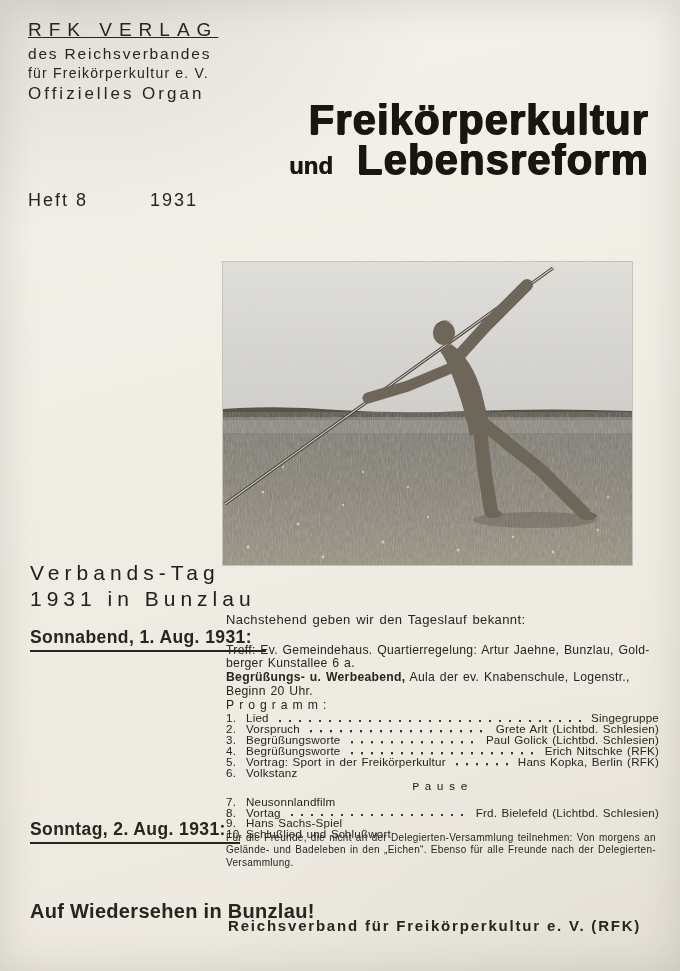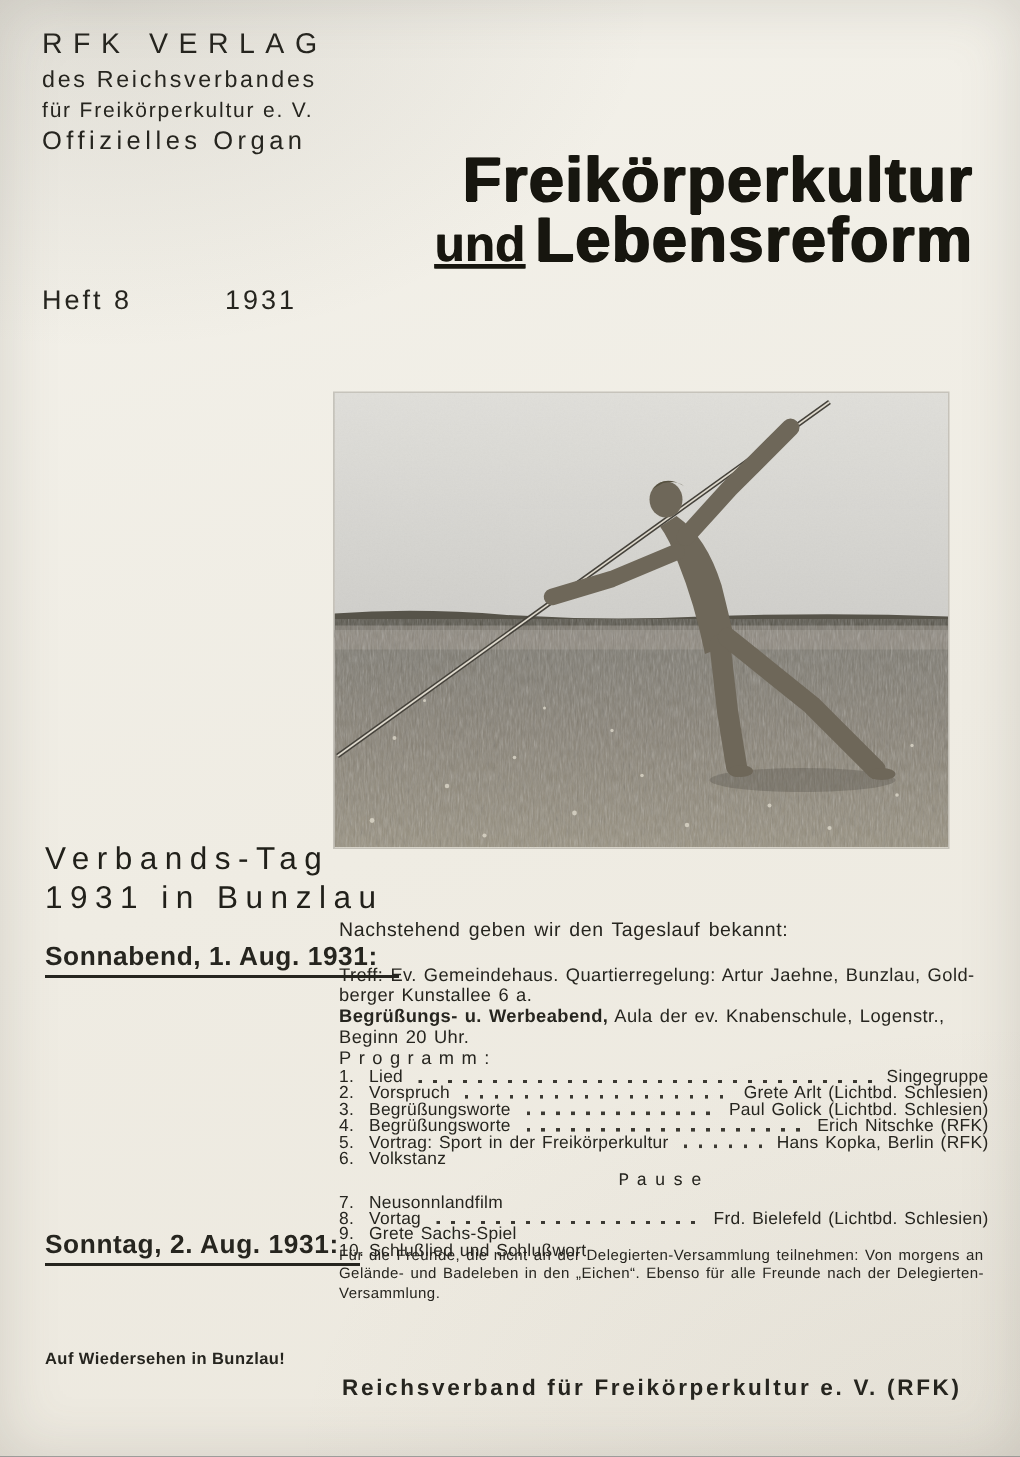--- a/index.html
+++ b/index.html
@@ -7,29 +7,29 @@
     position:relative; width:680px; height:971px; overflow:hidden;
     font-family:"Liberation Sans", sans-serif; color:#26251f;
     background:
       radial-gradient(90% 40% at 10% 0%, rgba(110,105,92,.14), transparent 60%),
       radial-gradient(120% 50% at 100% 100%, rgba(120,115,100,.08), transparent 60%),
       linear-gradient(165deg,#f3f1ea 0%, #efece3 55%, #ece8de 100%);
     box-shadow: inset 0 0 40px rgba(90,85,70,.18);
   }
   
   .pub{position:absolute;left:28px;top:20px;line-height:1;}
-  .pub-1{font-size:19px;letter-spacing:7px;}
+  .pub-1{font-size:19px;letter-spacing:7px;text-decoration:underline;}
   .pub-2{font-size:15.5px;letter-spacing:1.8px;margin-top:7px;}
   .pub-3{font-size:14px;letter-spacing:1.2px;margin-top:4px;}
   .organ{position:absolute;left:28px;top:84px;font-size:17px;letter-spacing:3px;}
   .title{position:absolute;top:100px;right:31px;text-align:right;line-height:.95;color:#17160f;}
   .t-big{font-size:42px;font-weight:bold;letter-spacing:1px;
          text-shadow:.7px 0 0 currentColor,-.7px 0 0 currentColor,0 .5px 0 currentColor;}
-  .t-und{font-size:33px;font-weight:bold;margin-right:7px;
-         text-shadow:.5px 0 0 currentColor;text-decoration:underline;}
+  .t-und{font-size:24px;font-weight:bold;margin-right:24px;
+         text-shadow:.5px 0 0 currentColor;}
   .issue{position:absolute;left:28px;top:190px;font-size:18px;letter-spacing:2px;}
   .issue .yr{margin-left:62px;}
   
   .photo{position:absolute;left:223px;top:262px;width:409px;height:303px;margin:0;
          box-shadow:0 0 0 1px rgba(70,66,58,.25);}
   .photo svg{display:block;width:100%;height:100%;}
   
   .vtag{position:absolute;left:30px;top:560px;line-height:1.22;font-size:21px;letter-spacing:5px;color:#21201a;}
   .intro{position:absolute;left:226px;top:612px;font-size:13px;letter-spacing:.4px;word-spacing:1.5px;}
   .day-h{position:absolute;left:30px;font-size:17.5px;font-weight:bold;letter-spacing:.4px;
@@ -43,21 +43,21 @@
   .prog-row{display:flex;align-items:baseline;font-size:11.6px;line-height:10.9px;letter-spacing:.2px;}
   .prog-row .num{flex:0 0 20px;}
   .prog-row .name{white-space:nowrap;}
   .leader{flex:1 1 auto;align-self:flex-end;height:2.4px;margin:0 8px 2px 10px;
           background-image:repeating-linear-gradient(to right,#3c3a33 0 2.2px,transparent 2.2px 10px);
           background-repeat:no-repeat;background-size:100% 2.4px;background-position:left bottom;}
   .pause{text-align:center;letter-spacing:5px;font-size:11.8px;margin:3px 0 2px 0;font-family:Liberation Mono, monospace;}
   .suncol{position:absolute;left:226px;top:832px;width:433px;font-size:10px;line-height:12.3px;
           letter-spacing:.3px;word-spacing:1px;}
   .suncol p{margin:0 0 2px 0;}
-  .farewell{position:absolute;left:30px;top:900px;font-size:11px;font-weight:bold;letter-spacing:.3px;}
+  .farewell{position:absolute;left:30px;top:900px;font-size:20px;font-weight:bold;letter-spacing:.3px;}
   .signature{position:absolute;left:228px;top:917px;font-size:15px;font-weight:bold;letter-spacing:1.8px;}
 </style>
 </head>
 <body>
 
 <div class="page">
 
   <div class="pub">
     <div class="pub-1">RFK VERLAG</div>
     <div class="pub-2">des Reichsverbandes</div>
@@ -202,21 +202,21 @@
 
   <div class="prog-row">
     <span class="num">8.</span>
           <span class="label">Vortag</span>
           <span class="leader"></span>
           <span class="name">Frd. Bielefeld (Lichtbd. Schlesien)</span>
   </div>
 
   <div class="prog-row">
     <span class="num">9.</span>
-          <span class="label">Grete Sachs-Spiel</span>
+          <span class="label">Hans Sachs-Spiel</span>
           <span class="name"></span>
   </div>
 
   <div class="prog-row">
     <span class="num">10.</span>
           <span class="label">Schlußlied und Schlußwort</span>
           <span class="name"></span>
   </div>
 </div>
   </div>

